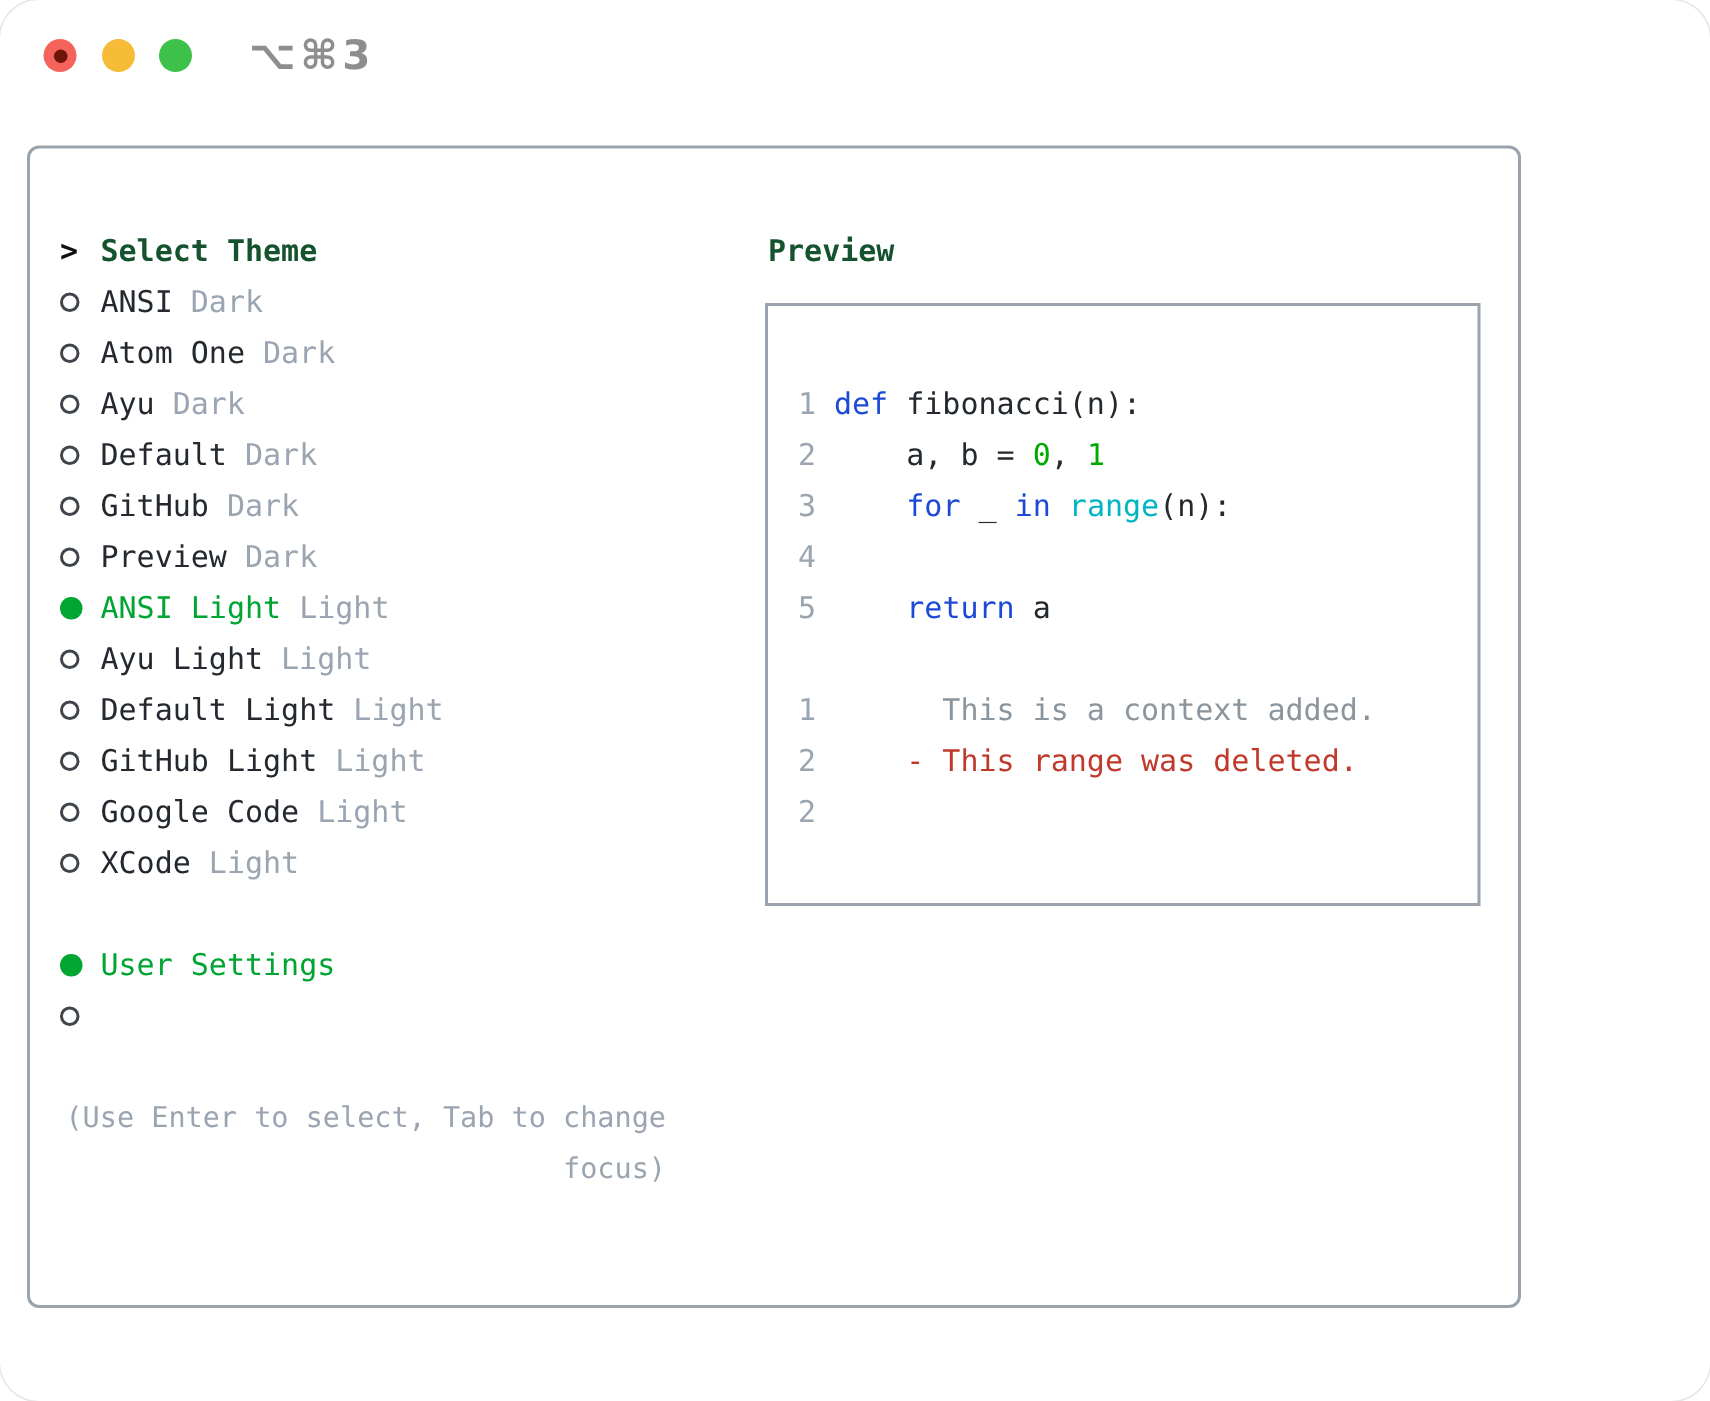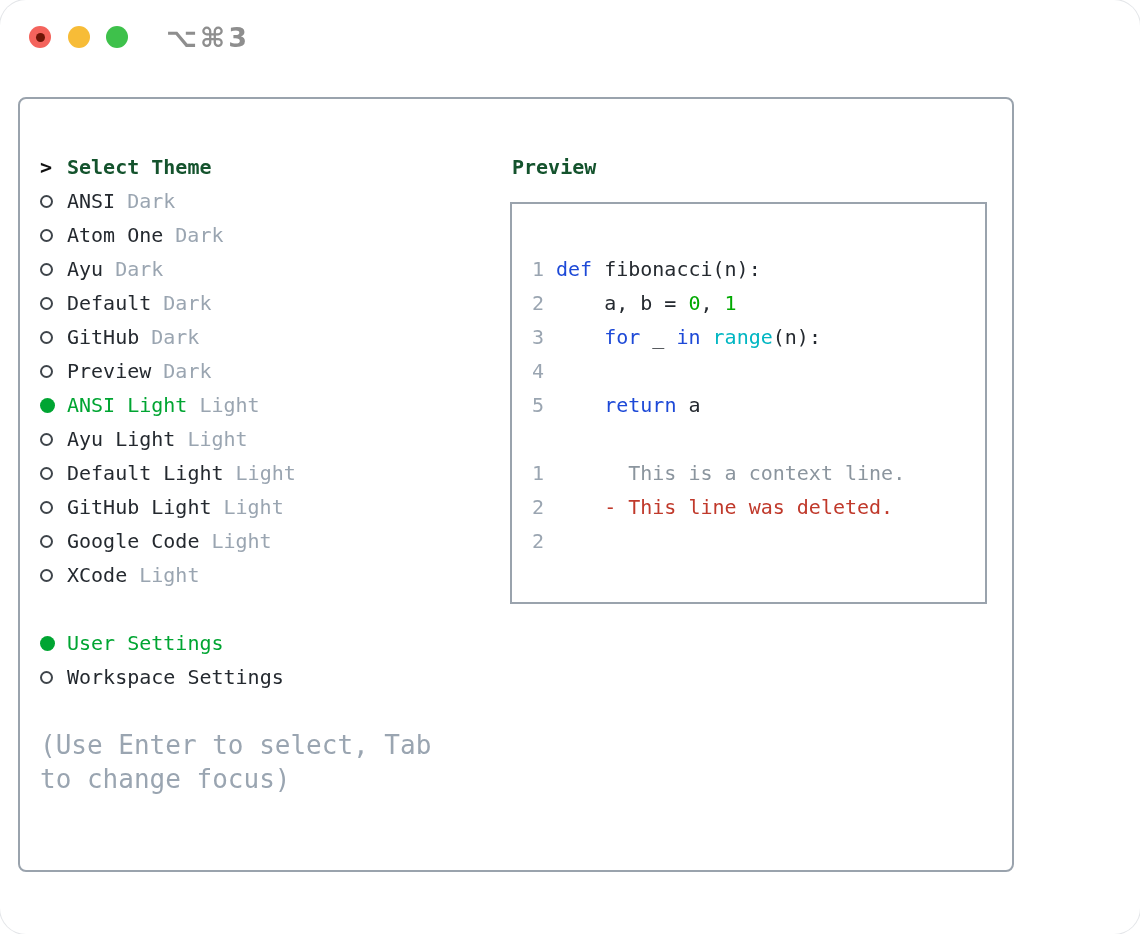--- a/index.html
+++ b/index.html
@@ -32,21 +32,21 @@
   .marker{width:27px;flex:none;display:flex;align-items:center;}
   .prompt{font-weight:bold;color:#111;}
   .bold{font-weight:bold;color:#14532d;}
   .radio{width:13px;height:13px;border:2px solid #3f454b;border-radius:50%;}
   .radio.on{width:15px;height:15px;border:none;background:var(--accent-green);}
   .theme-row,.apply-row{cursor:pointer;}
   .theme-row .ttag{color:var(--muted-gray);margin-left:12px;}
   .theme-row.selected .tname{color:var(--accent-green);}
   .apply-row.selected .alabel{color:var(--accent-green);}
   .spacer{height:34px;}
-  .hint{width:404px;font-size:26px;line-height:34px;color:var(--muted-gray);white-space:normal;}
+  .hint{width:404px;font-size:19px;line-height:34px;color:var(--muted-gray);white-space:normal;text-align:right;}
   
   .preview-header{position:absolute;left:492px;top:51px;}
   .preview-box{position:absolute;left:490px;top:103px;width:477px;height:402px;
                border:2px solid var(--border-gray);background:#fff;padding:48px 0 0 20px;}
   .cline{height:34px;display:flex;align-items:center;font-size:20px;white-space:pre;}
   .ln{width:14px;margin-right:10px;flex:none;color:var(--muted-gray);text-align:left;}
   .seg-plain{color:var(--text-primary);}
   .seg-keyword{color:var(--keyword-blue);}
   .seg-number{color:var(--number-green);}
   .seg-builtin{color:var(--builtin-cyan);}
@@ -82,38 +82,38 @@
           <div class="row theme-row selected"><span class="marker"><span class="radio on"></span></span><span class="tname">ANSI Light</span><span class="ttag">Light</span></div>
           <div class="row theme-row"><span class="marker"><span class="radio"></span></span><span class="tname">Ayu Light</span><span class="ttag">Light</span></div>
           <div class="row theme-row"><span class="marker"><span class="radio"></span></span><span class="tname">Default Light</span><span class="ttag">Light</span></div>
           <div class="row theme-row"><span class="marker"><span class="radio"></span></span><span class="tname">GitHub Light</span><span class="ttag">Light</span></div>
           <div class="row theme-row"><span class="marker"><span class="radio"></span></span><span class="tname">Google Code</span><span class="ttag">Light</span></div>
           <div class="row theme-row"><span class="marker"><span class="radio"></span></span><span class="tname">XCode</span><span class="ttag">Light</span></div>
         </div>
       <div class="spacer"></div>
       <div id="apply-list">
           <div class="row apply-row selected"><span class="marker"><span class="radio on"></span></span><span class="alabel">User Settings</span></div>
-          <div class="row apply-row"><span class="marker"><span class="radio"></span></span><span class="alabel">Workspace Settings</span></div>
+          <div class="row apply-row"><span class="marker"><span class="radio"></span></span></div>
         </div>
       <div class="spacer"></div>
       <div class="hint">(Use Enter to select, Tab to change focus)</div>
     </div>
 
     <div class="row preview-header">
       <span class="bold">Preview</span>
     </div>
     <div class="preview-box">
       <div id="code-block">
           <div class="cline"><span class="ln">1</span><span class="seg-keyword">def</span><span class="seg-plain"> fibonacci(n):</span></div>
           <div class="cline"><span class="ln">2</span><span class="seg-plain">    a, b = </span><span class="seg-number">0</span><span class="seg-plain">, </span><span class="seg-number">1</span></div>
           <div class="cline"><span class="ln">3</span><span class="seg-plain">    </span><span class="seg-keyword">for</span><span class="seg-plain"> _ </span><span class="seg-keyword">in</span><span class="seg-plain"> </span><span class="seg-builtin">range</span><span class="seg-plain">(n):</span></div>
           <div class="cline"><span class="ln">4</span></div>
           <div class="cline"><span class="ln">5</span><span class="seg-plain">    </span><span class="seg-keyword">return</span><span class="seg-plain"> a</span></div>
         </div>
       <div class="cline"></div>
       <div id="diff-block">
-          <div class="cline"><span class="ln">1</span><span class="diff-context">      This is a context line.</span></div>
-          <div class="cline"><span class="ln">2</span><span class="diff-deleted">    - This line was deleted.</span></div>
+          <div class="cline"><span class="ln">1</span><span class="diff-context">      This is a context added.</span></div>
+          <div class="cline"><span class="ln">2</span><span class="diff-deleted">    - This range was deleted.</span></div>
           <div class="cline"><span class="ln">2</span></div>
         </div>
     </div>
   </div>
 </div>
 
 </body></html>

